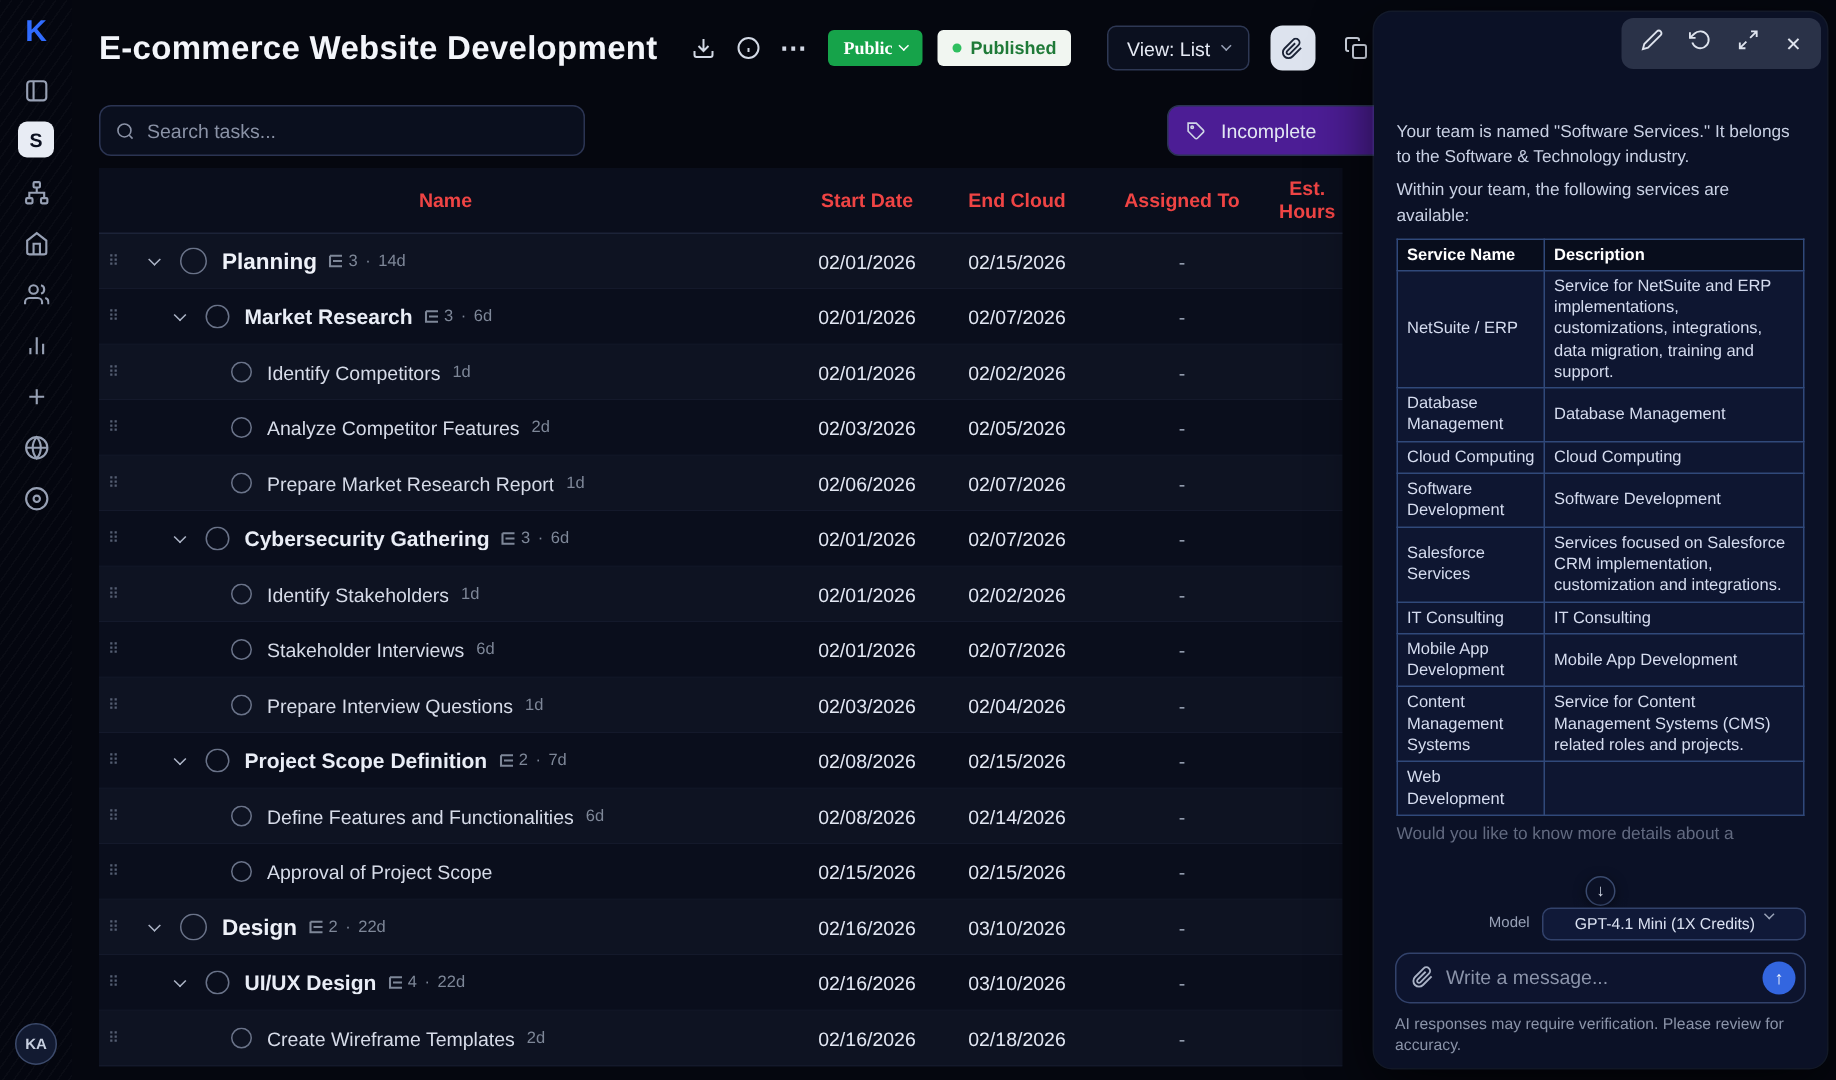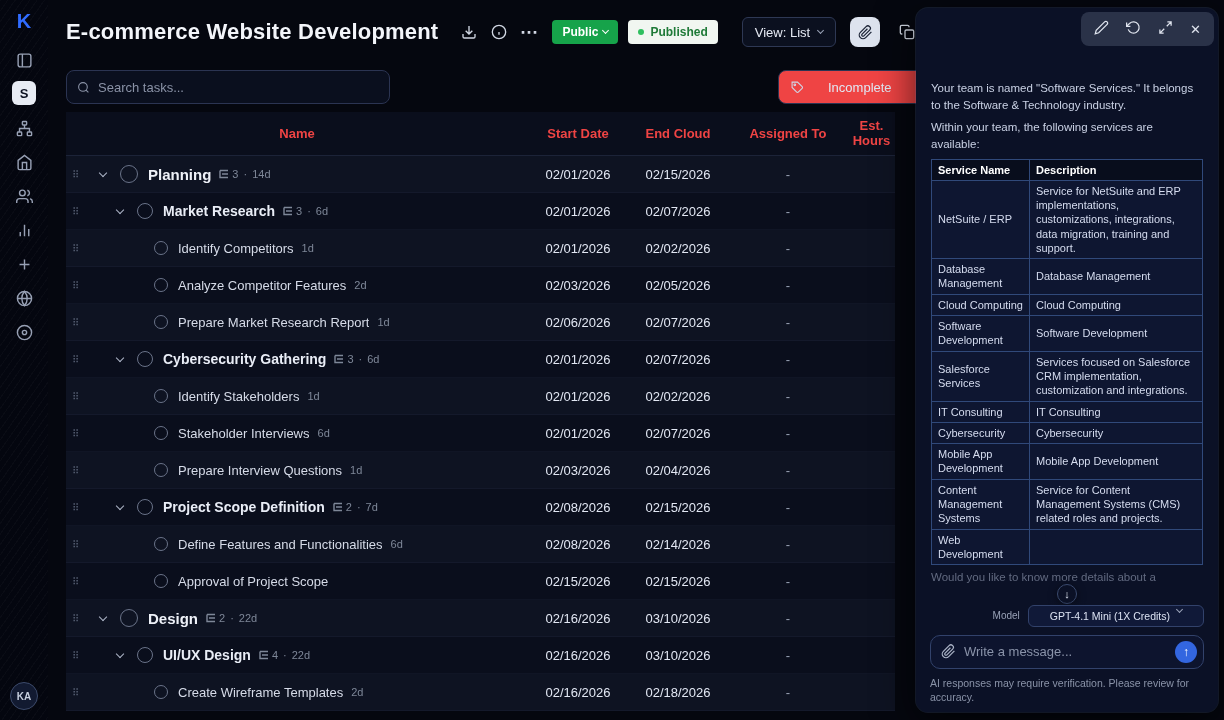--- a/index.html
+++ b/index.html
@@ -24,21 +24,21 @@
 
   
   .main{position:absolute;left:48px;top:0;right:0;bottom:0}
   .main-header{display:flex;align-items:center;height:64px;padding:0 16px 0 18px}
   .page-title{font-size:22px;font-weight:700;letter-spacing:.2px;color:#f3f5fa;margin-right:16px}
   .hicon{width:30px;height:30px;display:flex;align-items:center;justify-content:center;color:#d2d8e4}
   .hicon svg{width:16px;height:16px}
   .ellipsis{font-size:18px;font-weight:700;letter-spacing:1px}
   .btn-public{display:flex;align-items:center;gap:5px;background:#16a34a;color:#fff;border:none;
     border-radius:4px;height:24px;padding:0 10px;font-size:12px;font-weight:600;margin-left:8px;
-    font-family:Liberation Sans, sans-serif}
+    font-family:Liberation Serif, serif}
   .badge-published{display:flex;align-items:center;gap:6px;background:#f1f6f1;color:#1f7a38;
     border-radius:4px;height:24px;padding:0 10px;font-size:12px;font-weight:600;margin-left:10px}
   .dot-green{width:6px;height:6px;border-radius:50%;background:#2fbf5f}
   .btn-view{display:flex;align-items:center;gap:8px;background:#0b101f;color:#e6eaf4;
     border:1px solid #2e3854;border-radius:6px;height:30px;padding:0 12px;font-size:13px;margin-left:24px;
     font-family:"Liberation Sans",sans-serif}
   .btn-attach{width:30px;height:30px;border-radius:8px;background:#dde3ee;color:#1b2336;border:none;
     display:flex;align-items:center;justify-content:center;margin-left:14px}
   .btn-attach svg{width:15px;height:15px}
   .chev{display:inline-block;width:6px;height:6px;border-right:1.6px solid currentColor;
@@ -46,21 +46,21 @@
   .chev.small{width:5px;height:5px}
 
   .search-row{position:relative;height:34px;margin:6px 16px 0 18px}
   .search-box{display:flex;align-items:center;gap:8px;width:324px;height:34px;background:#0a0f1e;
     border:1px solid #2b3452;border-radius:8px;padding:0 10px;color:#8a92a6}
   .search-box svg{width:13px;height:13px}
   .search-box input{flex:1;background:transparent;border:none;outline:none;color:#dfe4ef;
     font-size:13px;font-family:"Liberation Sans",sans-serif}
   .search-box input::placeholder{color:#8a92a6}
   .filter-pill{position:absolute;left:712px;top:0;width:176px;height:34px;display:flex;align-items:center;
-    gap:24px;border:1px solid #2b3452;border-radius:8px;padding:0 12px;background:#ef4444;color:#e2e7f3;font-size:13px}
+    gap:10px;border:1px solid #2b3452;border-radius:8px;padding:0 12px;background:#4c1d95;color:#e2e7f3;font-size:13px}
   .filter-pill svg{width:13px;height:13px;color:#cfd6e6}
   .filter-pill .chev{margin-left:auto;color:#9aa3b8}
 
   
   .task-table{margin:8px 0 0 18px;width:829px}
   .thead{display:flex;align-items:center;height:44px;background:#0a0e1c;border-bottom:1px solid #1c2338;
     font-size:13px;font-weight:700;color:#ef4444}
   .hc{display:flex;align-items:center;justify-content:center;text-align:center}
   .hc-name{flex:1}
   .hc-start,.hc-end{width:100px}
@@ -633,24 +633,20 @@
   </tr>
             <tr>
     <td class="svc-name">Salesforce Services</td>
     <td class="svc-desc">Services focused on Salesforce CRM implementation, customization and integrations.</td>
   </tr>
             <tr>
     <td class="svc-name">IT Consulting</td>
     <td class="svc-desc">IT Consulting</td>
   </tr>
             <tr>
-    <td class="svc-name">Cybersecurity</td>
-    <td class="svc-desc">Cybersecurity</td>
-  </tr>
-            <tr>
     <td class="svc-name">Mobile App Development</td>
     <td class="svc-desc">Mobile App Development</td>
   </tr>
             <tr>
     <td class="svc-name">Content Management Systems</td>
     <td class="svc-desc">Service for Content Management Systems (CMS) related roles and projects.</td>
   </tr>
             <tr>
     <td class="svc-name">Web Development</td>
     <td class="svc-desc"></td>

